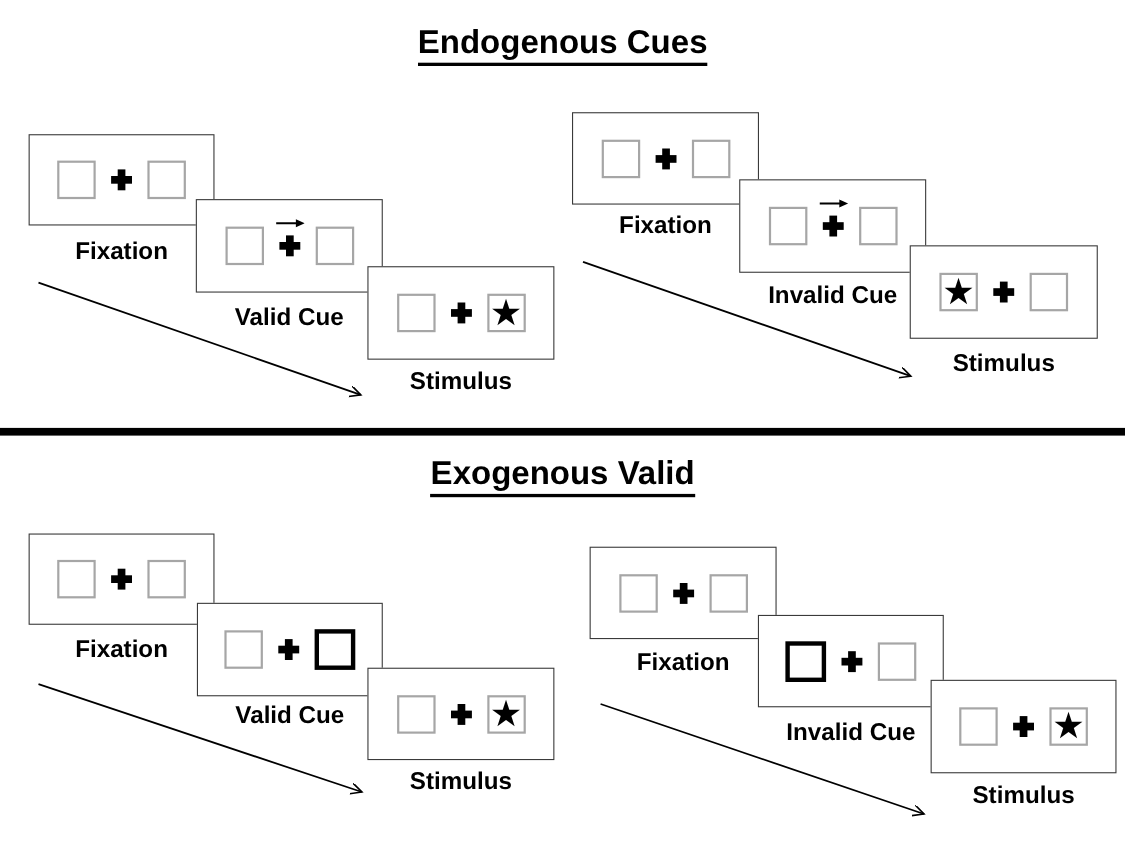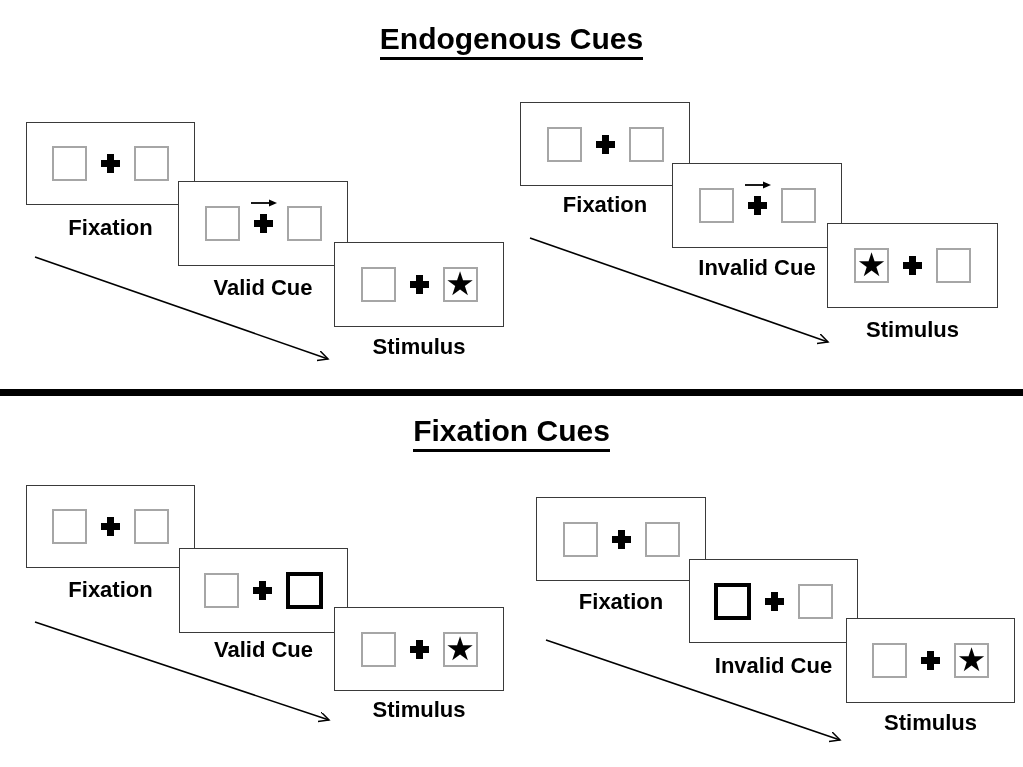--- a/index.html
+++ b/index.html
@@ -36,21 +36,21 @@
         <path d="M0,0 L10,5 L0,10" fill="none" stroke="#000" stroke-width="1.5"></path>
       </marker>
     </defs>
     <line x1="35" y1="257" x2="328" y2="359" stroke="#000" stroke-width="1.6" marker-end="url(#ah)"></line>
     <line x1="530" y1="238" x2="828" y2="342" stroke="#000" stroke-width="1.6" marker-end="url(#ah)"></line>
     <line x1="35" y1="622" x2="329" y2="720" stroke="#000" stroke-width="1.6" marker-end="url(#ah)"></line>
     <line x1="546" y1="640" x2="840" y2="740" stroke="#000" stroke-width="1.6" marker-end="url(#ah)"></line>
   </svg>
 
   <h1 class="title" style="top:22px;"><span class="ul">Endogenous Cues</span></h1>
-  <h1 class="title" style="top:414px;"><span class="ul">Fixation Cues</span></h1>
+  <h1 class="title" style="top:414px;"><span class="ul">Exogenous Valid</span></h1>
 
   <div class="divider"></div>
 
   <div class="card" style="left:26px;top:122px;width:169px;height:83px;">
     <div class="sq"></div>
     <div class="plus"></div>
     <div class="sq"></div>
   </div>
   <div class="lbl" style="left:26px;top:217px;width:169px;">Fixation</div>
 

